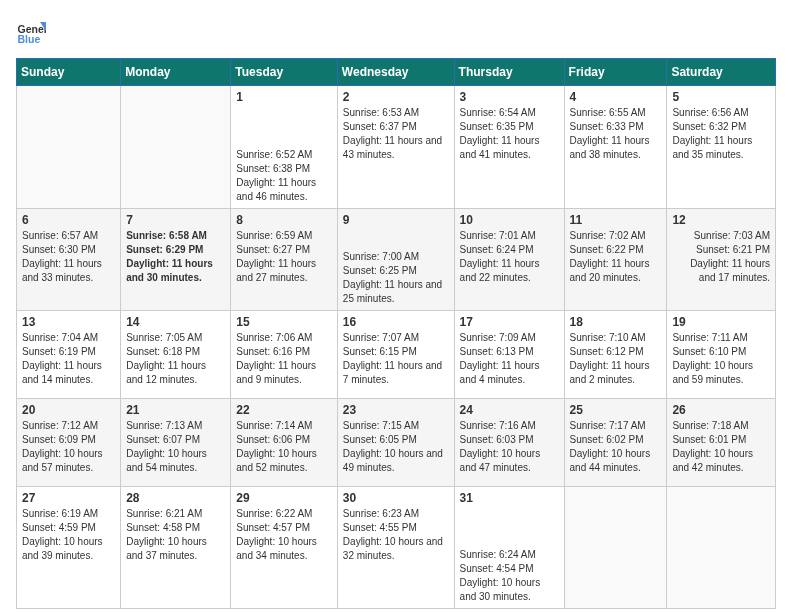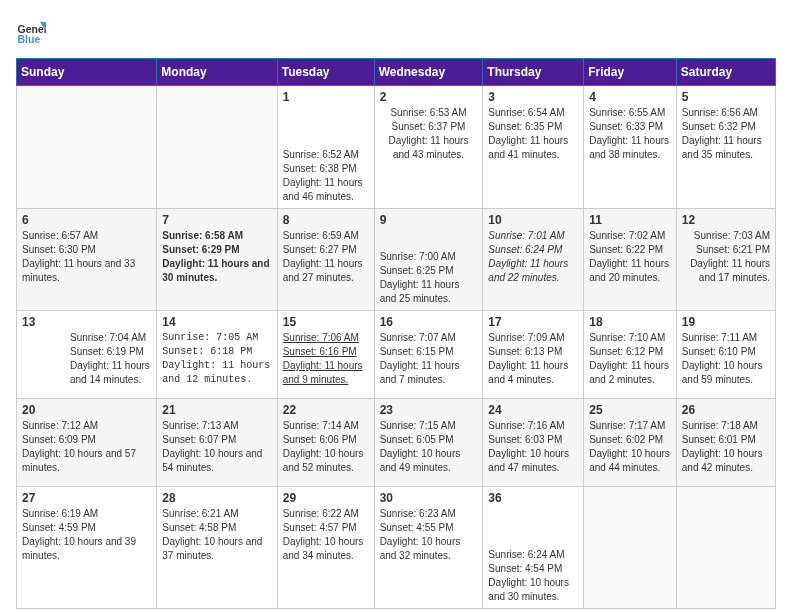--- a/index.html
+++ b/index.html
@@ -36,21 +36,21 @@
     .location {
       font-size: 15px;
       color: #555;
     }
     table {
       width: 100%;
       border-collapse: collapse;
       font-size: 11px;
     }
     thead th {
-      background-color: #4c1d95;
+      background-color: #0f766e;
       color: #fff;
       padding: 6px 4px;
       text-align: left;
       font-size: 12px;
       font-weight: bold;
       border: 1px solid #2e6aaf;
     }
     tbody td {
       border: 1px solid #ccc;
       vertical-align: top;
@@ -112,21 +112,21 @@
         <td class="empty-cell"></td>
         <td class="empty-cell"></td>
         <td>
           <span class="day-number">1</span>
           <div class="day-info" style="white-space: pre-line; margin-top: 44px;">Sunrise: 6:52 AM
 Sunset: 6:38 PM
 Daylight: 11 hours and 46 minutes.</div>
         </td>
         <td>
           <span class="day-number">2</span>
-          <div class="day-info" style="white-space: pre-line; text-align: center;">Sunrise: 6:53 AM
+          <div class="day-info" style="white-space: pre-line;">Sunrise: 6:53 AM
 Sunset: 6:37 PM
 Daylight: 11 hours and 43 minutes.</div>
         </td>
         <td>
           <span class="day-number">3</span>
           <div class="day-info" style="white-space: pre-line;">Sunrise: 6:54 AM
 Sunset: 6:35 PM
 Daylight: 11 hours and 41 minutes.</div>
         </td>
         <td>
@@ -162,53 +162,53 @@
 Daylight: 11 hours and 27 minutes.</div>
         </td>
         <td>
           <span class="day-number">9</span>
           <div class="day-info" style="white-space: pre-line; margin-top: 23px;">Sunrise: 7:00 AM
 Sunset: 6:25 PM
 Daylight: 11 hours and 25 minutes.</div>
         </td>
         <td>
           <span class="day-number">10</span>
-          <div class="day-info" style="white-space: pre-line; font-style: italic;">Sunrise: 7:01 AM
+          <div class="day-info" style="white-space: pre-line;">Sunrise: 7:01 AM
 Sunset: 6:24 PM
 Daylight: 11 hours and 22 minutes.</div>
         </td>
         <td>
           <span class="day-number">11</span>
           <div class="day-info" style="white-space: pre-line;">Sunrise: 7:02 AM
 Sunset: 6:22 PM
 Daylight: 11 hours and 20 minutes.</div>
         </td>
         <td>
           <span class="day-number">12</span>
           <div class="day-info" style="white-space: pre-line; text-align: right;">Sunrise: 7:03 AM
 Sunset: 6:21 PM
 Daylight: 11 hours and 17 minutes.</div>
         </td>
       </tr>
       <tr>
         <td>
           <span class="day-number">13</span>
-          <div class="day-info" style="white-space: pre-line; margin-left: 48px;">Sunrise: 7:04 AM
+          <div class="day-info" style="white-space: pre-line;">Sunrise: 7:04 AM
 Sunset: 6:19 PM
 Daylight: 11 hours and 14 minutes.</div>
         </td>
         <td>
           <span class="day-number">14</span>
-          <div class="day-info" style="white-space: pre-line; font-family: Liberation Mono, monospace;">Sunrise: 7:05 AM
+          <div class="day-info" style="white-space: pre-line;">Sunrise: 7:05 AM
 Sunset: 6:18 PM
 Daylight: 11 hours and 12 minutes.</div>
         </td>
         <td>
           <span class="day-number">15</span>
-          <div class="day-info" style="white-space: pre-line; text-decoration: underline;">Sunrise: 7:06 AM
+          <div class="day-info" style="white-space: pre-line;">Sunrise: 7:06 AM
 Sunset: 6:16 PM
 Daylight: 11 hours and 9 minutes.</div>
         </td>
         <td>
           <span class="day-number">16</span>
           <div class="day-info" style="white-space: pre-line;">Sunrise: 7:07 AM
 Sunset: 6:15 PM
 Daylight: 11 hours and 7 minutes.</div>
         </td>
         <td>
@@ -293,21 +293,21 @@
 Sunset: 4:57 PM
 Daylight: 10 hours and 34 minutes.</div>
         </td>
         <td>
           <span class="day-number">30</span>
           <div class="day-info" style="white-space: pre-line;">Sunrise: 6:23 AM
 Sunset: 4:55 PM
 Daylight: 10 hours and 32 minutes.</div>
         </td>
         <td>
-          <span class="day-number">36</span>
+          <span class="day-number">31</span>
           <div class="day-info" style="white-space: pre-line; margin-top: 43px;">Sunrise: 6:24 AM
 Sunset: 4:54 PM
 Daylight: 10 hours and 30 minutes.</div>
         </td>
         <td class="empty-cell"></td>
         <td class="empty-cell"></td>
       </tr>
     </tbody>
 </table>
 

